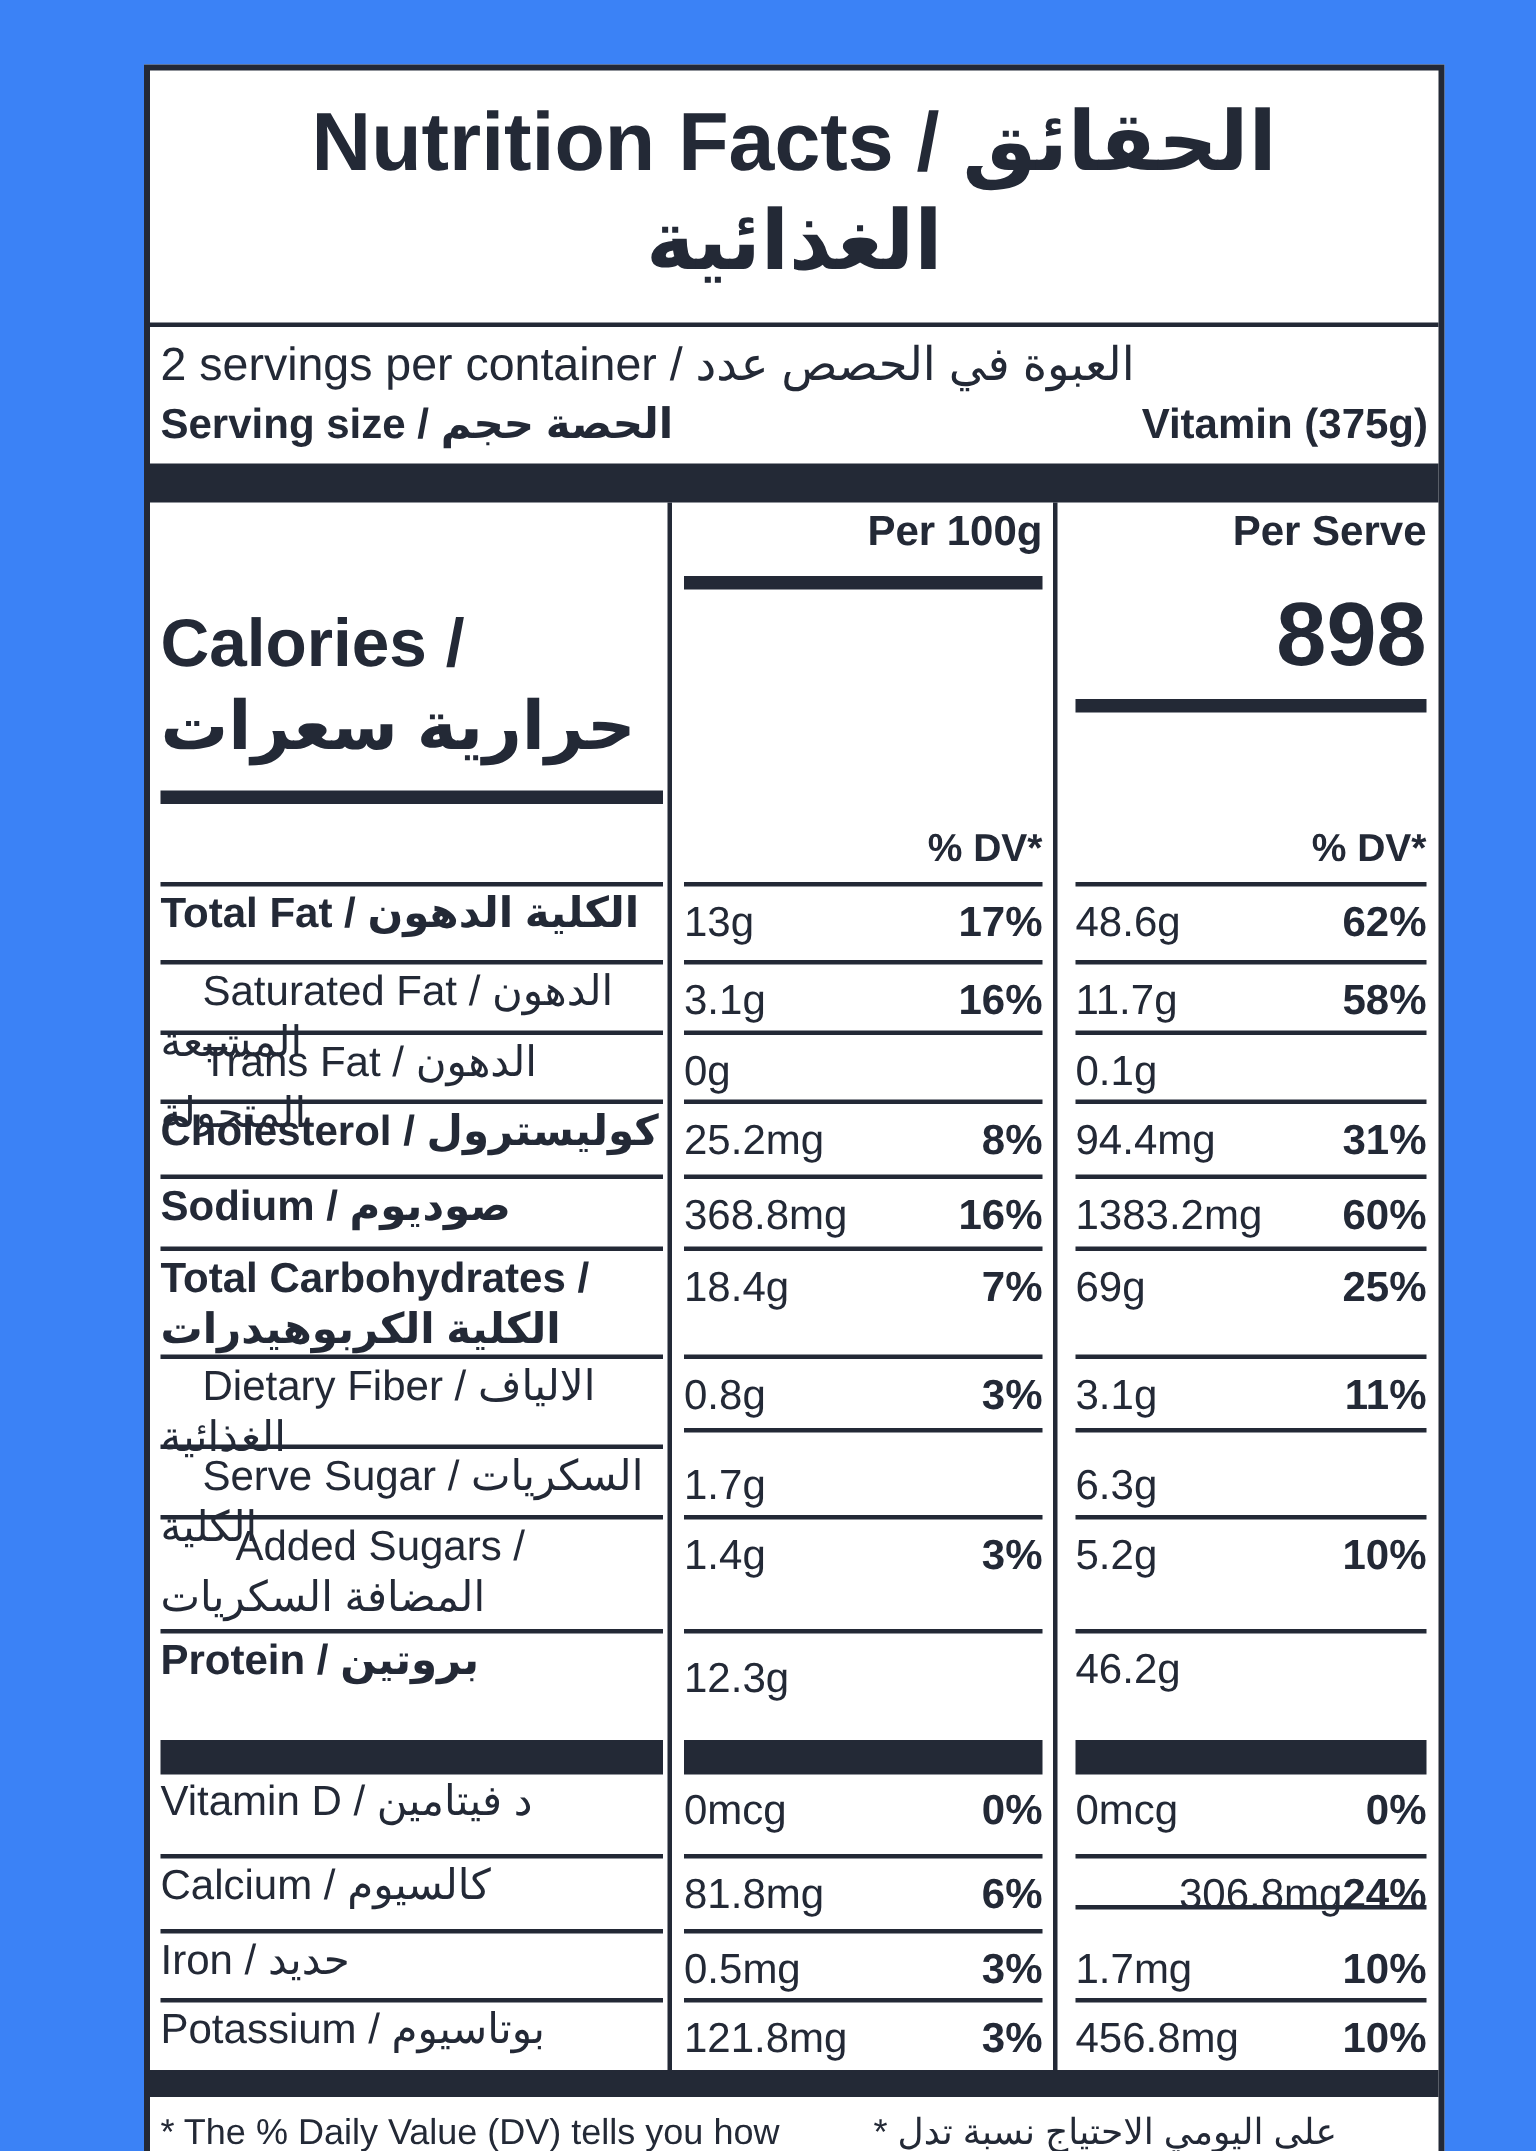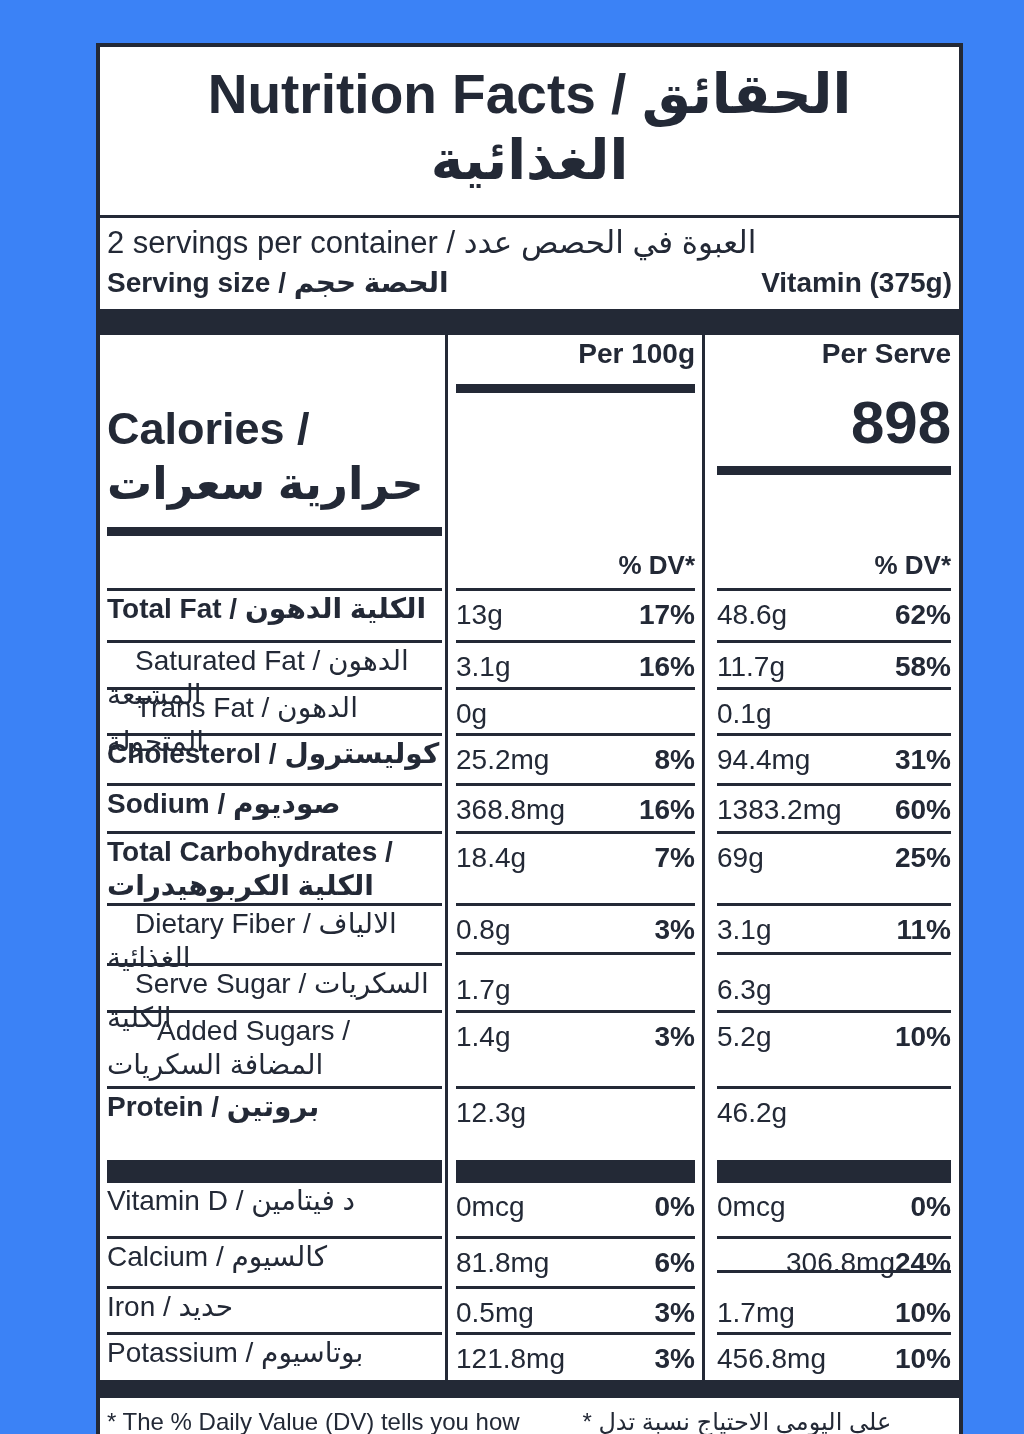--- a/index.html
+++ b/index.html
@@ -161,21 +161,21 @@
         <div class="c c1 lbl sub2" style="height: 76px;">Added Sugars / السكريات‎ المضافة</div>
         <div class="c c2 vals" style="height: 76px;">
           <div class="val">1.4g</div>
           <div class="dvv">3%</div>
         </div>
         <div class="c c3 vals" style="height: 76px;">
           <div class="val">5.2g</div>
           <div class="dvv">10%</div>
         </div>
         <div class="c c1 lbl bold nb" style="height: 71px;">Protein / بروتين</div>
-        <div class="c c2 vals nb" style="height: 53px;">
+        <div class="c c2 vals nb" style="height: 53px; align-items: center;">
           <div class="val">12.3g</div>
           <div class="dvv"></div>
         </div>
         <div class="c c3 vals nb" style="height: 53px;">
           <div class="val">46.2g</div>
           <div class="dvv"></div>
         </div>
         <div class="c c1 barcell"></div>
         <div class="c c2 barcell"></div>
         <div class="c c3 barcell"></div>

